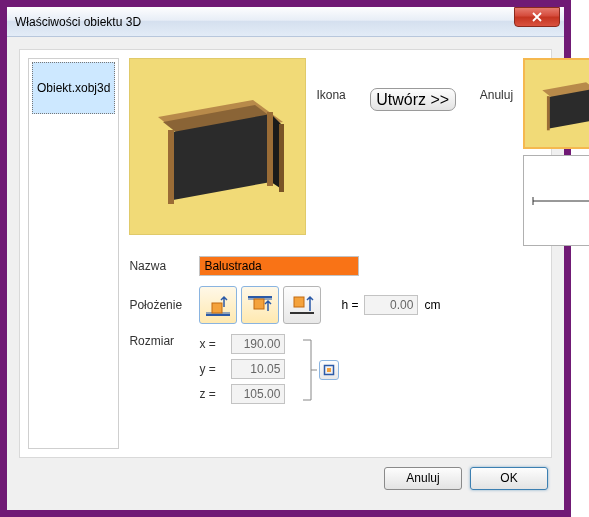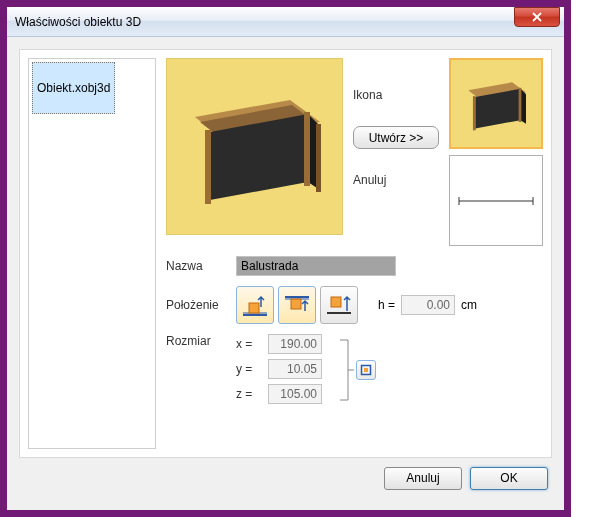--- a/index.html
+++ b/index.html
@@ -13,31 +13,31 @@
 
     .content { flex: 1; padding: 12px; display: flex; flex-direction: column; }
     .panel { flex: 1; border: 1px solid #d9d9d9; background: #fff; padding: 8px; display: flex; gap: 10px; }
 
     .sidebar { width: 146px; border: 1px solid #cfcfcf; background: #fff; padding: 3px; }
     .side-item { padding: 18px 4px; border: 1px dotted #777; background: #cde8ff; color: #000; display: inline-block; }
 
     .main { flex: 1; display: flex; flex-direction: column; gap: 10px; }
     .top-row { display: flex; gap: 10px; }
     .preview-big { width: 177px; height: 177px; background: #f1da77; border: 1px solid #e0ca6a; display: flex; align-items: center; justify-content: center; }
-    .mid-col { flex: 1; display: flex; flex-direction: column; gap: 24px; padding-top: 30px; }
+    .mid-col { flex: 1; display: flex; flex-direction: row; gap: 24px; padding-top: 30px; }
     .mid-col .lbl { color: #333; }
-    .create-btn { width: 86px; height: 23px; background: linear-gradient(to bottom, #fdfdfd, #e3e3e3); border: 1px solid #9a9a9a; border-radius: 7px; font-size: 12px; cursor: pointer; }
+    .create-btn { width: 86px; height: 23px; background: linear-gradient(to bottom, #fdfdfd, #e3e3e3); border: 1px solid #9a9a9a; border-radius: 7px; font-size: 16px; cursor: pointer; }
 
     .thumbs { width: 94px; display: flex; flex-direction: column; gap: 6px; }
     .thumb { width: 94px; height: 91px; border: 1px solid #b0b0b0; background: #fff; display: flex; align-items: center; justify-content: center; }
     .thumb.selected { border: 2px solid #f5b84f; background: #f1da77; }
 
     .form-row { display: flex; align-items: center; gap: 10px; }
     .form-label { width: 60px; color: #333; }
-    .text-input { height: 20px; border: 1px solid #c3c3c3; padding: 1px 4px; font-size: 12px; width: 120px; background: #a3a3a3; }
+    .text-input { height: 20px; border: 1px solid #c3c3c3; padding: 1px 4px; font-size: 12px; width: 120px; background: #f97316; }
     .text-input.ro { background: #f3f3f3; color: #666; text-align: right; width: 54px; }
 
     .pos-btns { display: flex; gap: 4px; }
     .pos-btn { width: 38px; height: 38px; border: 1px solid #8ab4e0; border-radius: 3px; background: linear-gradient(to bottom, #fff8e8, #ffe9b0); display: flex; align-items: center; justify-content: center; cursor: pointer; padding: 3px; }
     .pos-btn.plain { background: linear-gradient(to bottom, #fdfdfd, #e8e8e8); border-color: #b5b5b5; }
 
     .h-block { display: flex; align-items: center; gap: 6px; margin-left: 10px; }
 
     .size-rows { display: flex; flex-direction: column; gap: 5px; }
     .size-row { display: flex; align-items: center; gap: 6px; }

